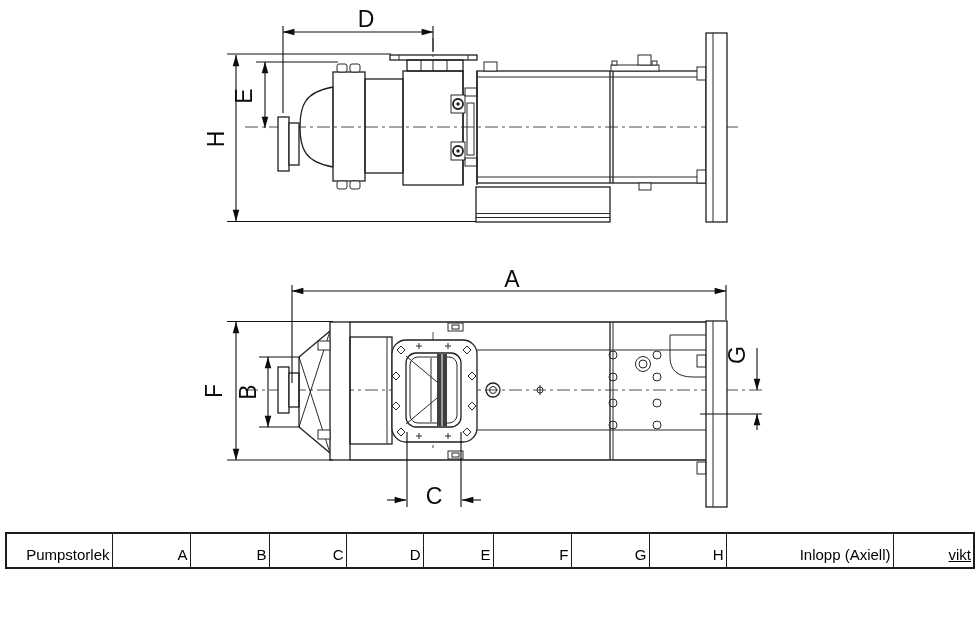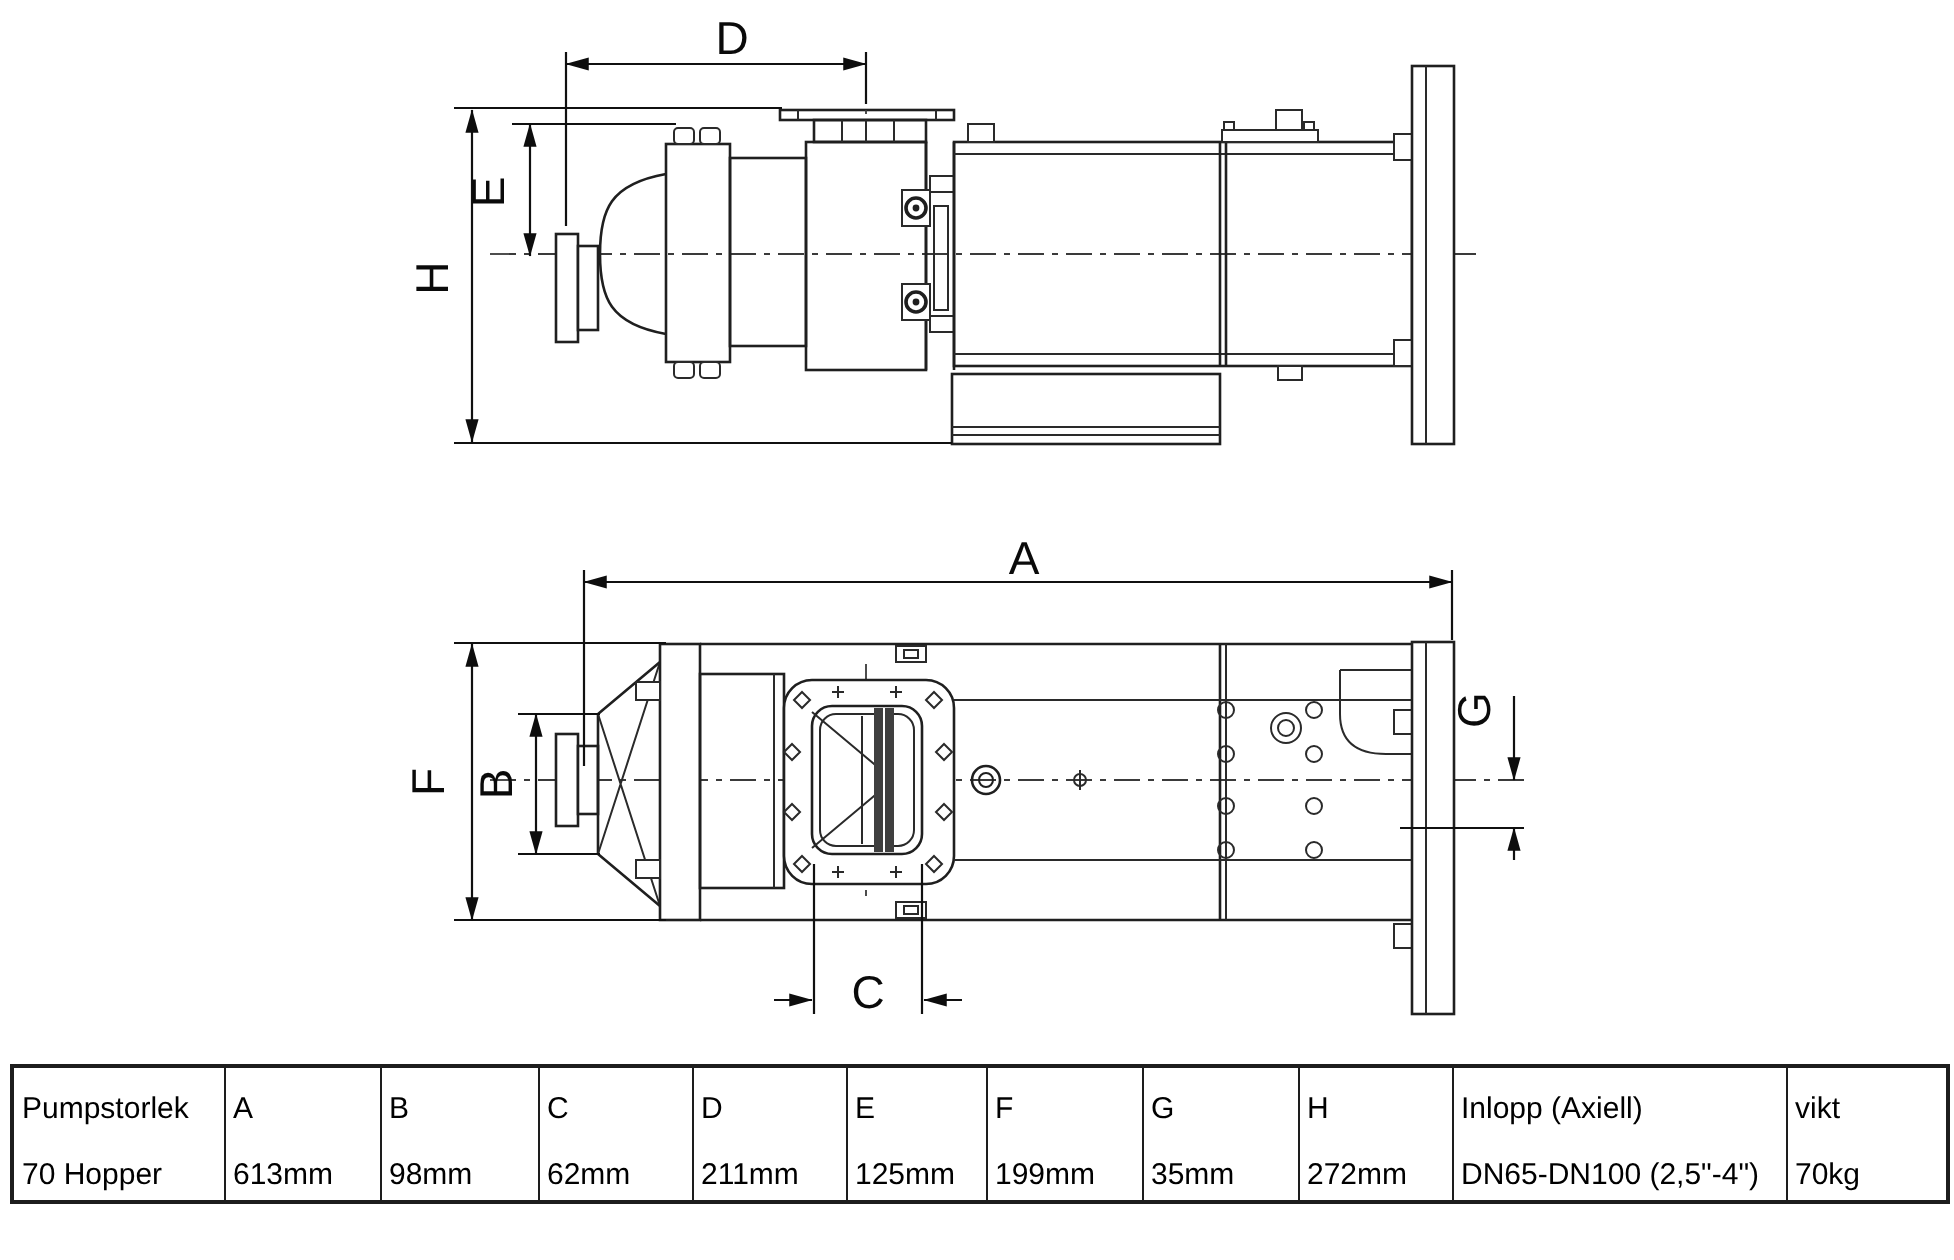--- a/index.html
+++ b/index.html
@@ -9,24 +9,24 @@
   .ln{stroke:#1f1f1f;stroke-width:1.3;fill:none;stroke-linejoin:miter;}
   .thin{stroke:#2a2a2a;stroke-width:1;fill:none;}
   .dim{stroke:#101010;stroke-width:1.1;fill:none;}
   .cl{stroke:#3a3a3a;stroke-width:.9;fill:none;stroke-dasharray:13 4 3 4;}
   .wfill{fill:#fff;}
   text.dimlabel{font-family:"Liberation Sans",sans-serif;font-size:23px;fill:#0a0a0a;}
   table.spec{position:absolute;left:5px;top:532px;width:968px;border-collapse:collapse;
              table-layout:fixed;font-size:15px;line-height:1.1;background:#fff;
              border:2px solid #1d1d1d;}
   table.spec th,table.spec td{border-right:1.2px solid #1d1d1d;border-bottom:2px solid #1d1d1d;
-             font-weight:400;text-align:left;padding:12px 2px 2px 4px;height:19px;
+             font-weight:400;text-align:right;padding:12px 2px 2px 4px;height:19px;
              white-space:nowrap;overflow:hidden;}
   table.spec tr:last-child th,table.spec tr:last-child td{border-bottom:none;}
-  table.spec th:last-child,table.spec td:last-child{border-right:none;}
+  table.spec th:last-child,table.spec td:last-child{border-right:none;text-decoration:underline;}
 </style>
 </head>
 <body>
 
 <div class="canvas">
 
   <svg class="drawing" width="977" height="533" viewBox="0 0 977 533">
     <defs>
       <marker id="ar" viewBox="0 0 12 8" refX="11.2" refY="4" markerWidth="13" markerHeight="8.5" orient="auto-start-reverse" markerUnits="userSpaceOnUse">
         <path d="M0.5,0.9 L11.5,4 L0.5,7.1 Z" fill="#0d0d0d"></path>
@@ -244,28 +244,15 @@
         <th>D</th>
         <th>E</th>
         <th>F</th>
         <th>G</th>
         <th>H</th>
         <th>Inlopp (Axiell)</th>
         <th>vikt</th>
       </tr>
     </thead>
     <tbody>
-      <tr>
-        <td>70 Hopper</td>
-        <td>613mm</td>
-        <td>98mm</td>
-        <td>62mm</td>
-        <td>211mm</td>
-        <td>125mm</td>
-        <td>199mm</td>
-        <td>35mm</td>
-        <td>272mm</td>
-        <td>DN65-DN100 (2,5"-4")</td>
-        <td>70kg</td>
-      </tr>
     </tbody>
   </table>
 </div>
 
 </body></html>

